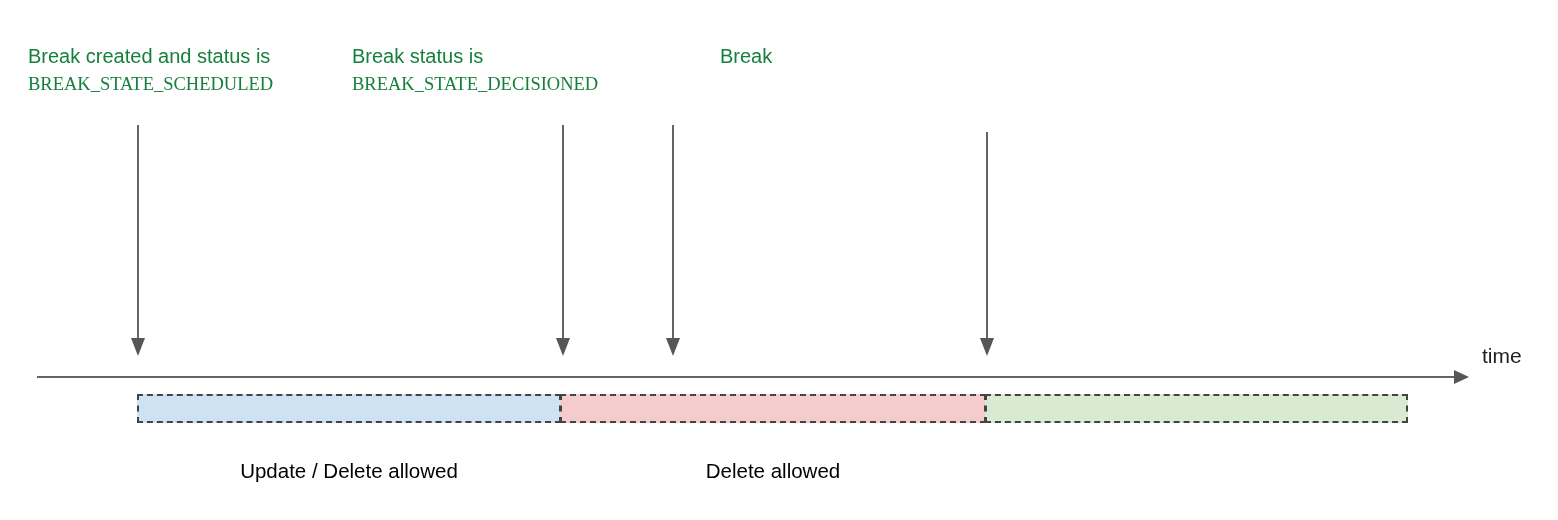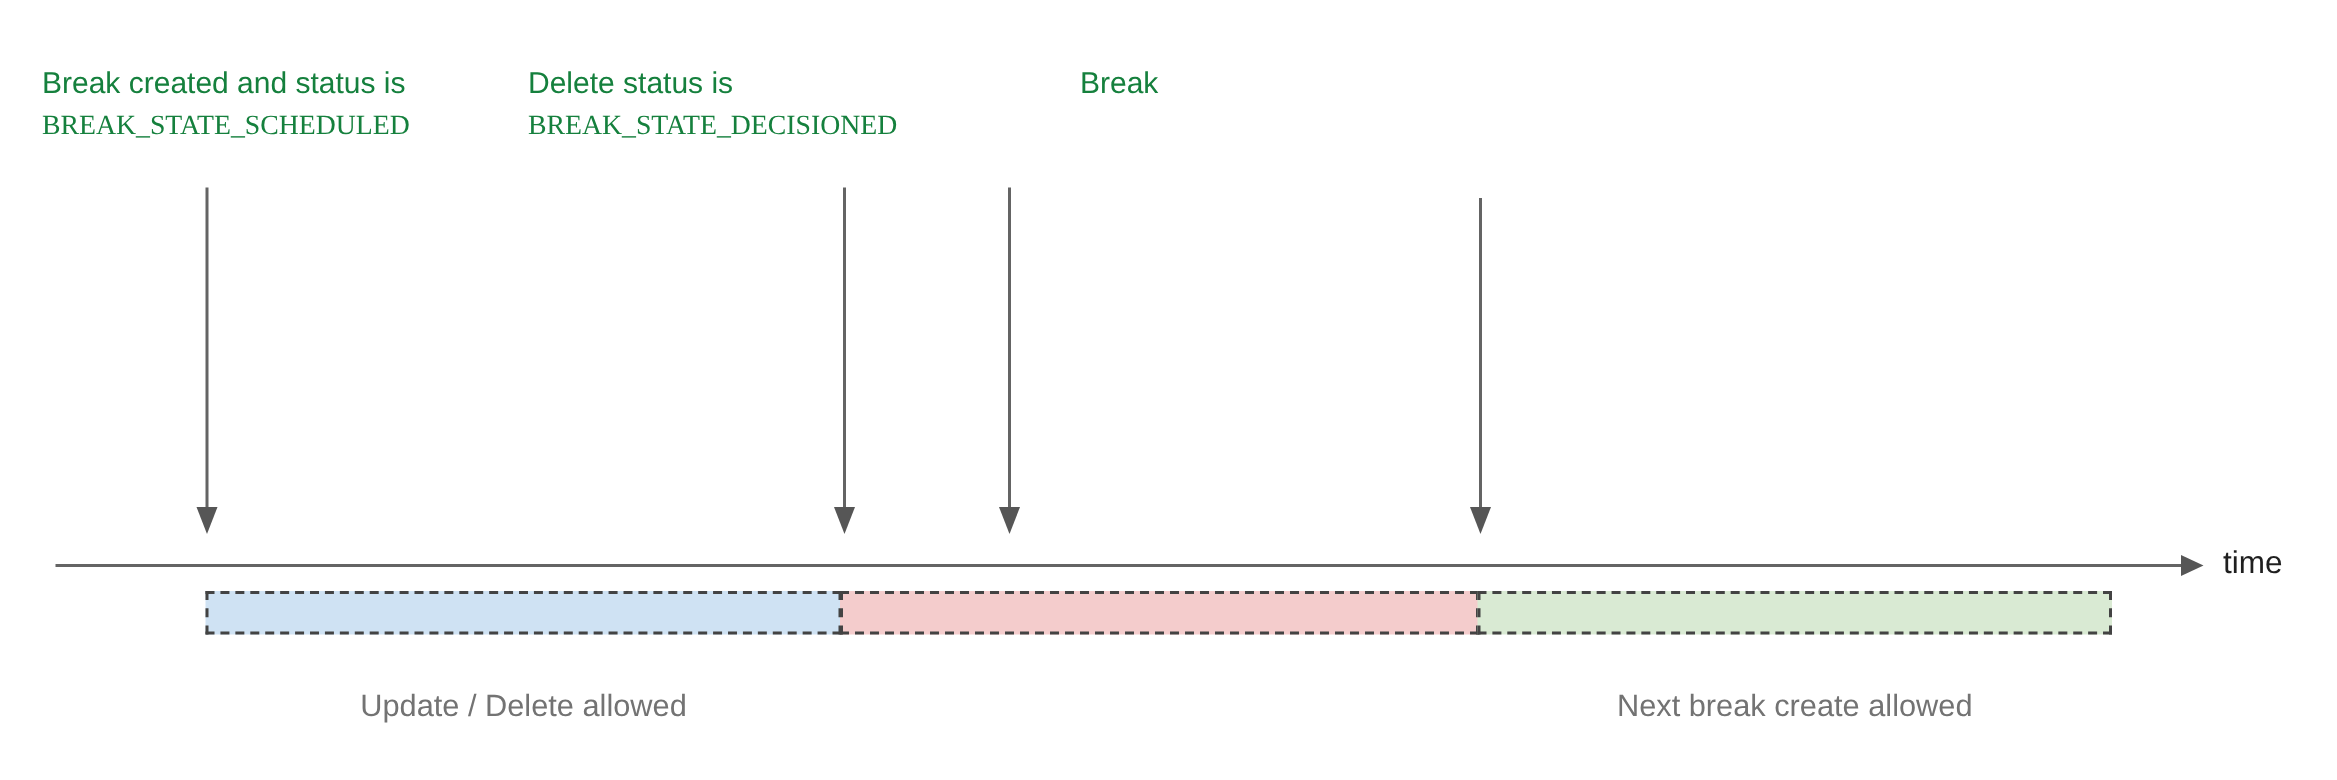--- a/index.html
+++ b/index.html
@@ -57,59 +57,59 @@
     top: 50%;
     transform: translateY(-50%);
     width: 0; height: 0;
     border-top: 7px solid transparent;
     border-bottom: 7px solid transparent;
     border-left: 15px solid #565656;
   }
   .time-label {
     position: absolute;
     left: 1482px;
-    top: 364px;
+    top: 344px;
     font-size: 21px;
     color: #1f1f1f;
   }
   
   .segment {
     position: absolute;
     top: 394px;
     height: 29px;
     box-sizing: border-box;
     border: 2px dashed #434343;
   }
   .seg-1 { left: 137px; width: 424px; }
   .seg-2 { left: 560px; width: 426px; }
   .seg-3 { left: 985px; width: 423px; }
   
   .seg-label {
     position: absolute;
     top: 459px;
     font-size: 20.5px;
     text-align: center;
-    color: #737373;
+    color: #000000;
   }
   .seg-label-1 { left: 137px; width: 424px; }
   .seg-label-2 { left: 560px; width: 426px; }
   .seg-label-3 { left: 985px; width: 423px; }
 </style>
 </head>
 <body>
 
 <div class="canvas">
 
   <div class="annotation" style="left:28px; top:42px; width:310px;">
     <div>Break created and status is</div>
     <div class="code">BREAK_STATE_SCHEDULED</div>
   </div>
 
   <div class="annotation" style="left:352px; top:42px; width:310px;">
-    <div>Delete status is</div>
+    <div>Break status is</div>
     <div class="code">BREAK_STATE_DECISIONED</div>
   </div>
 
   <div class="annotation" style="left:673px; top:42px; width:250px;margin-left:47px;">
     <div>Break</div>
   </div>
 
   <div class="annotation" style="left:931px; top:34px; width:290px;">
   </div>
 
@@ -119,15 +119,15 @@
   <div class="varrow" style="left:986px; top:132px; height:207px;"></div>
 
   <div class="timeline-line"></div>
   <div class="time-label">time</div>
 
   <div class="segment seg-1" style="background-color: rgb(207, 226, 243);"></div>
   <div class="segment seg-2" style="background-color: rgb(244, 204, 204);"></div>
   <div class="segment seg-3" style="background-color: rgb(217, 234, 211);"></div>
 
   <div class="seg-label seg-label-1">Update / Delete allowed</div>
-  <div class="seg-label seg-label-3">Next break create allowed</div>
+  <div class="seg-label seg-label-2">Delete allowed</div>
 
 </div>
 
 </body></html>

